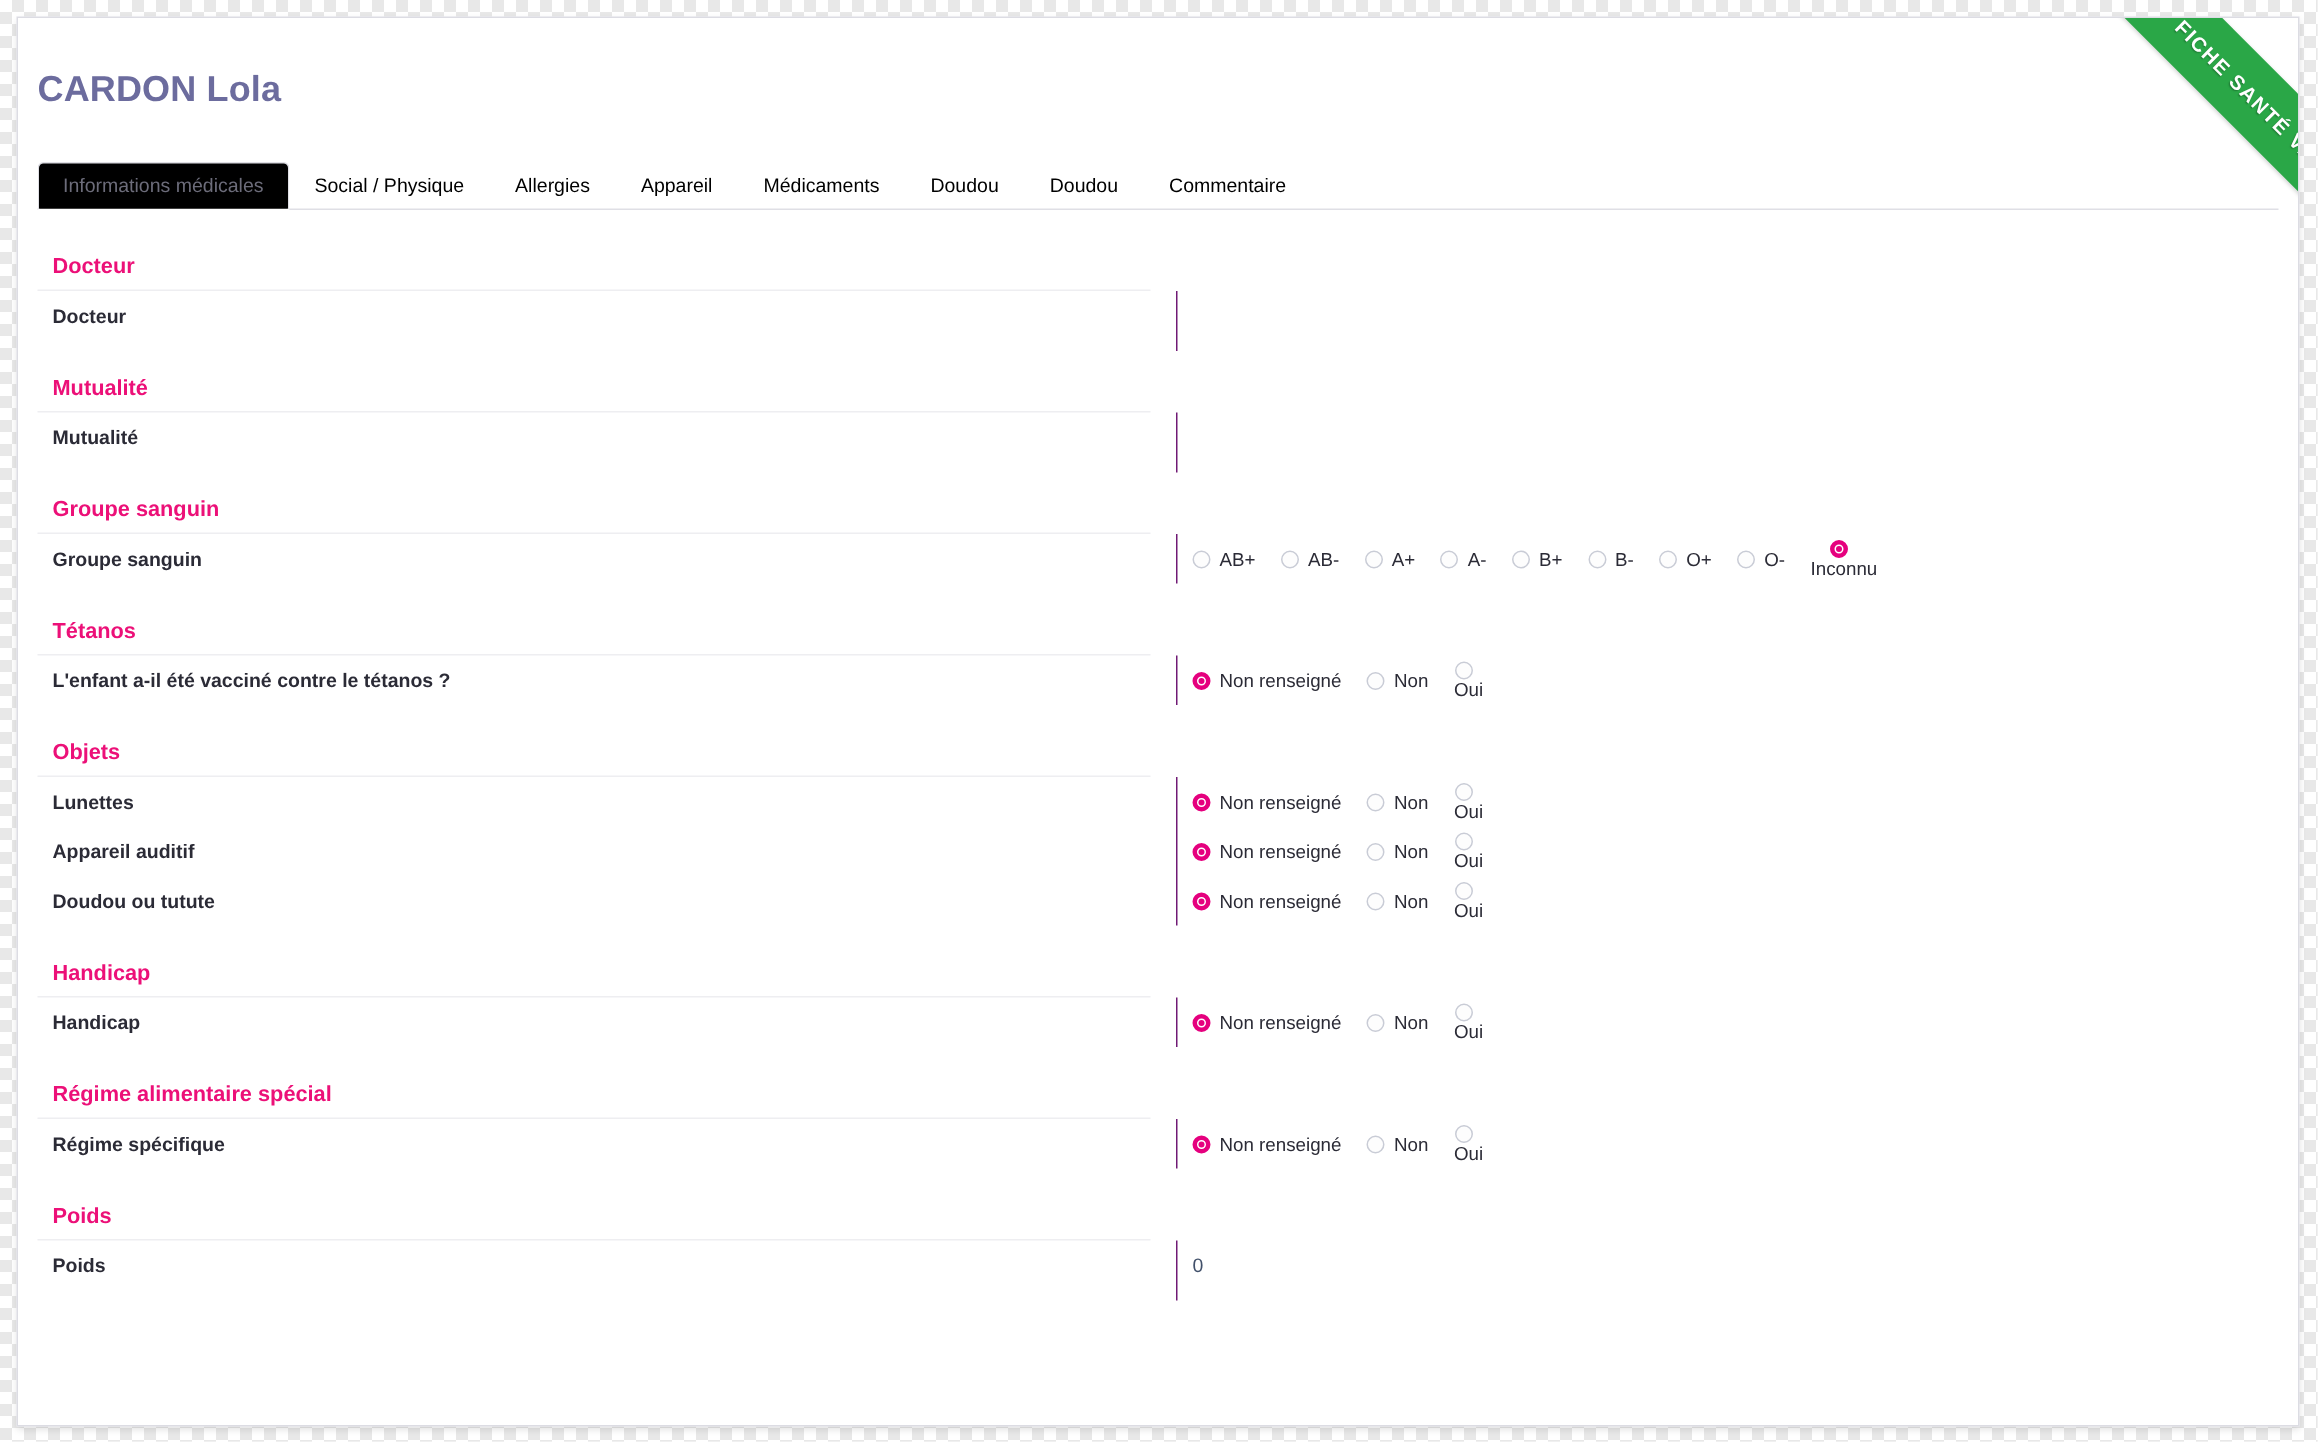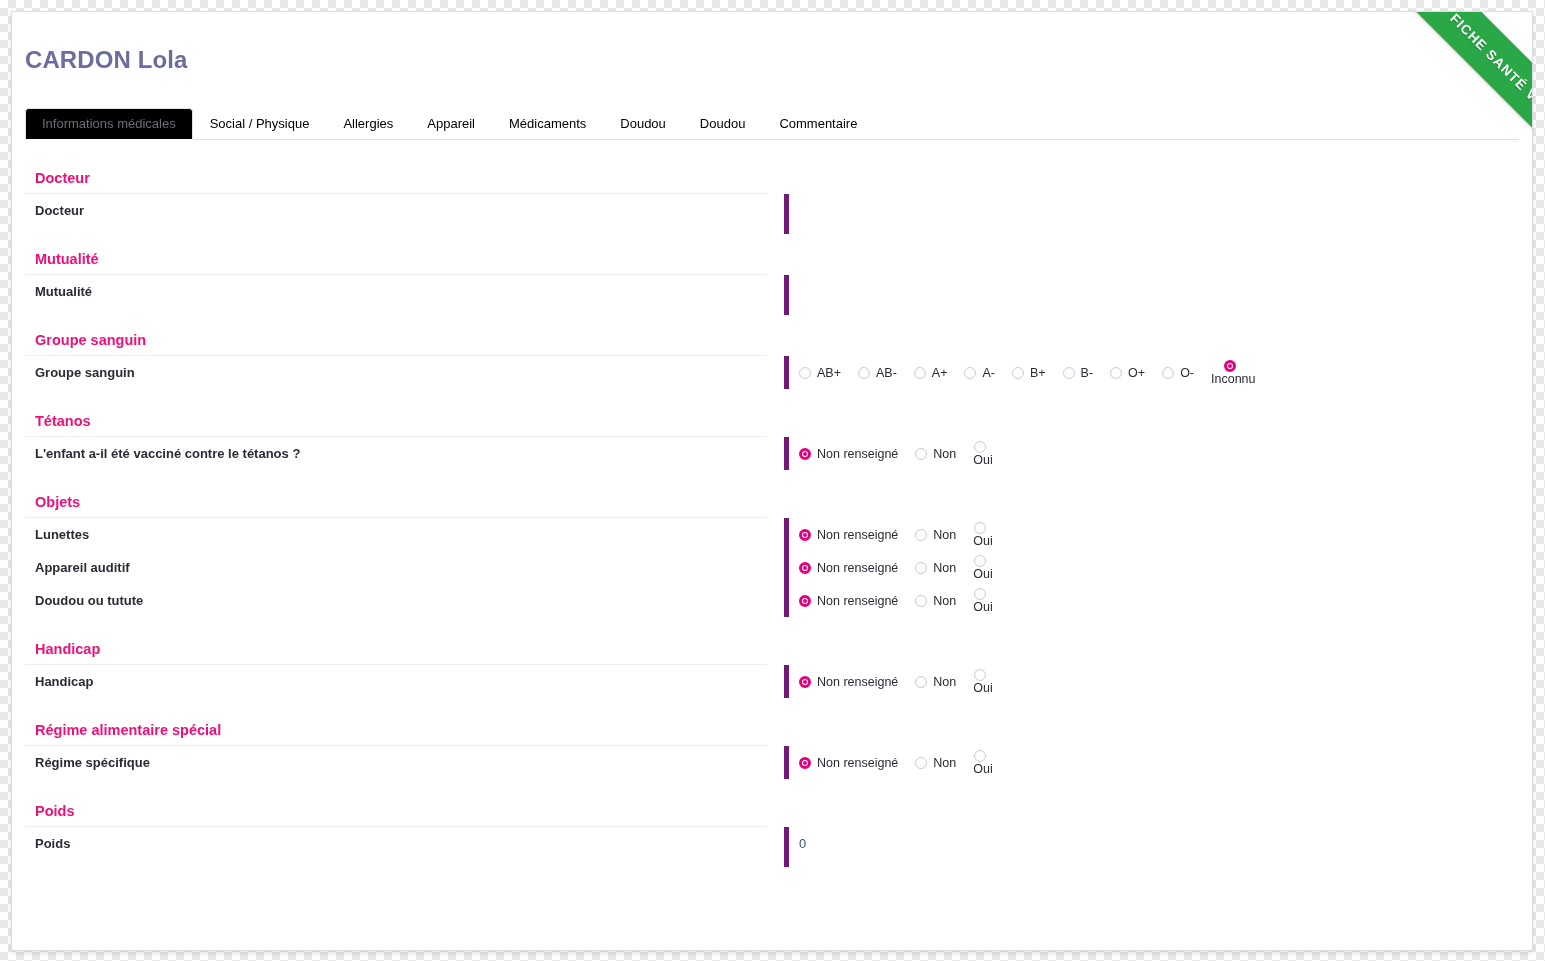--- a/index.html
+++ b/index.html
@@ -143,21 +143,21 @@
     font-weight: bold;
     color: #2b2b36;
     line-height: 16px;
     flex: 0 0 755px;
   }
 
   
   .value-group {
     position: absolute;
     left: 772px;
-    border-left: 5px solid #701a75;
+    border-left: 1px solid #701a75;
   }
   .value-group-inner {
     padding-left: 10px;
   }
 
   
   .radio-line {
     height: 33px;
     display: flex;
     align-items: center;

